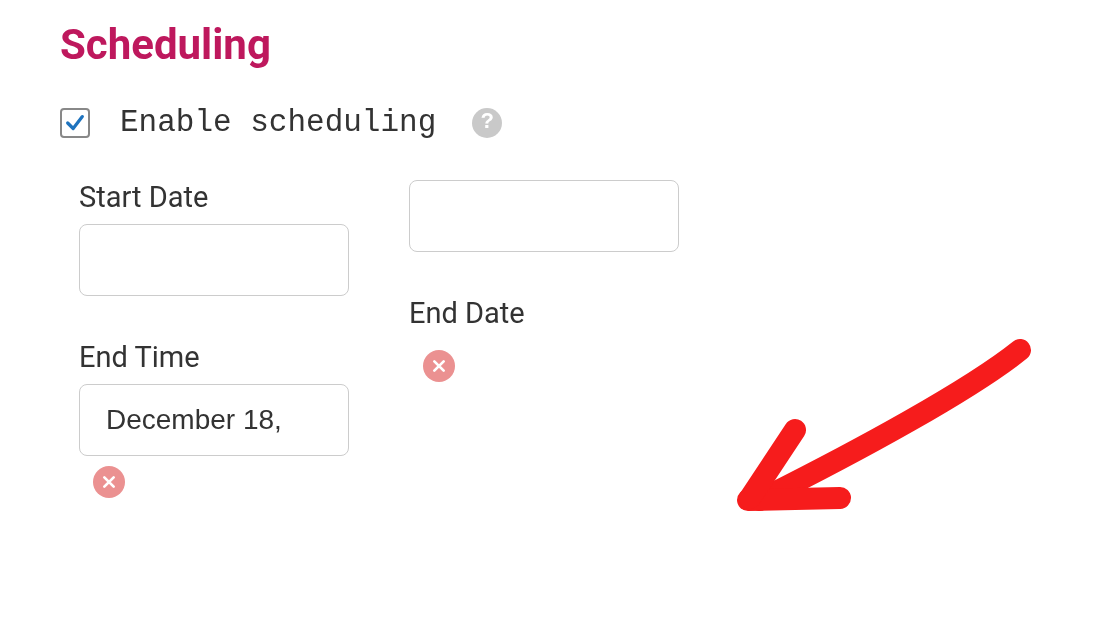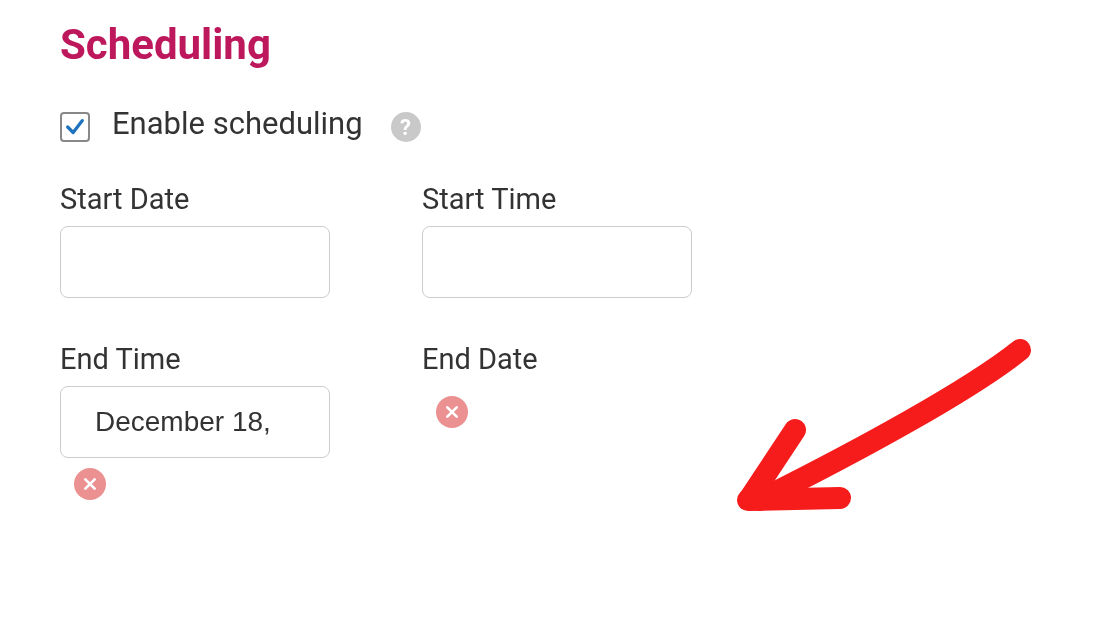--- a/index.html
+++ b/index.html
@@ -17,23 +17,24 @@
       color: #222;
     }
     .heading {
       font-size: 42px;
       font-weight: 700;
       color: #be185d;
       margin-bottom: 36px;
     }
     .checkbox-row {
       display: flex;
-      align-items: flex-end;
-      gap: 22px;
+      align-items: center;
+      gap: 30px;
       margin-bottom: 40px;
+      font-family: Liberation Mono, monospace;
     }
     .checkbox {
       width: 30px;
       height: 30px;
       border: 2px solid #888;
       border-radius: 4px;
       background: #fff;
       display: flex;
       align-items: center;
       justify-content: center;
@@ -56,42 +57,43 @@
       color: #fff;
       display: flex;
       align-items: center;
       justify-content: center;
       font-size: 22px;
       font-weight: 700;
       margin-left: 6px;
     }
     .fields {
       display: flex;
-      gap: 92px;
+      gap: 60px;
+      margin-left: 19px;
     }
     .column {
       display: flex;
       flex-direction: column;
       gap: 8px;
       width: 270px;
     }
     .field-label {
       font-size: 29px;
       color: #333;
       margin-bottom: 10px;
     }
     .text-input {
       width: 270px;
       height: 72px;
       border: 1.5px solid #ccc;
       border-radius: 8px;
       background: #fff;
       font-size: 28px;
       color: #333;
-      padding: 0 34px;
+      padding: 0 26px;
       outline: none;
     }
     .text-input::placeholder {
       color: #333;
     }
     .group-block {
       display: flex;
       flex-direction: column;
       align-items: flex-start;
     }
@@ -150,21 +152,20 @@
       <div class="clear-btn">
         <svg viewBox="0 0 24 24">
           <path d="M5 5 L19 19 M19 5 L5 19" stroke="#fff" stroke-width="4" stroke-linecap="round"></path>
         </svg>
       </div>
     </div>
   </div>
 
   <div class="column">
     <div class="group-block">
-      <div class="field-label">Start Time</div>
       <input type="text" class="text-input" value="" style="">
     </div>
 
     <div class="group-block">
       <div class="field-label">End Date</div>
       <div class="clear-btn">
         <svg viewBox="0 0 24 24">
           <path d="M5 5 L19 19 M19 5 L5 19" stroke="#fff" stroke-width="4" stroke-linecap="round"></path>
         </svg>
       </div>

